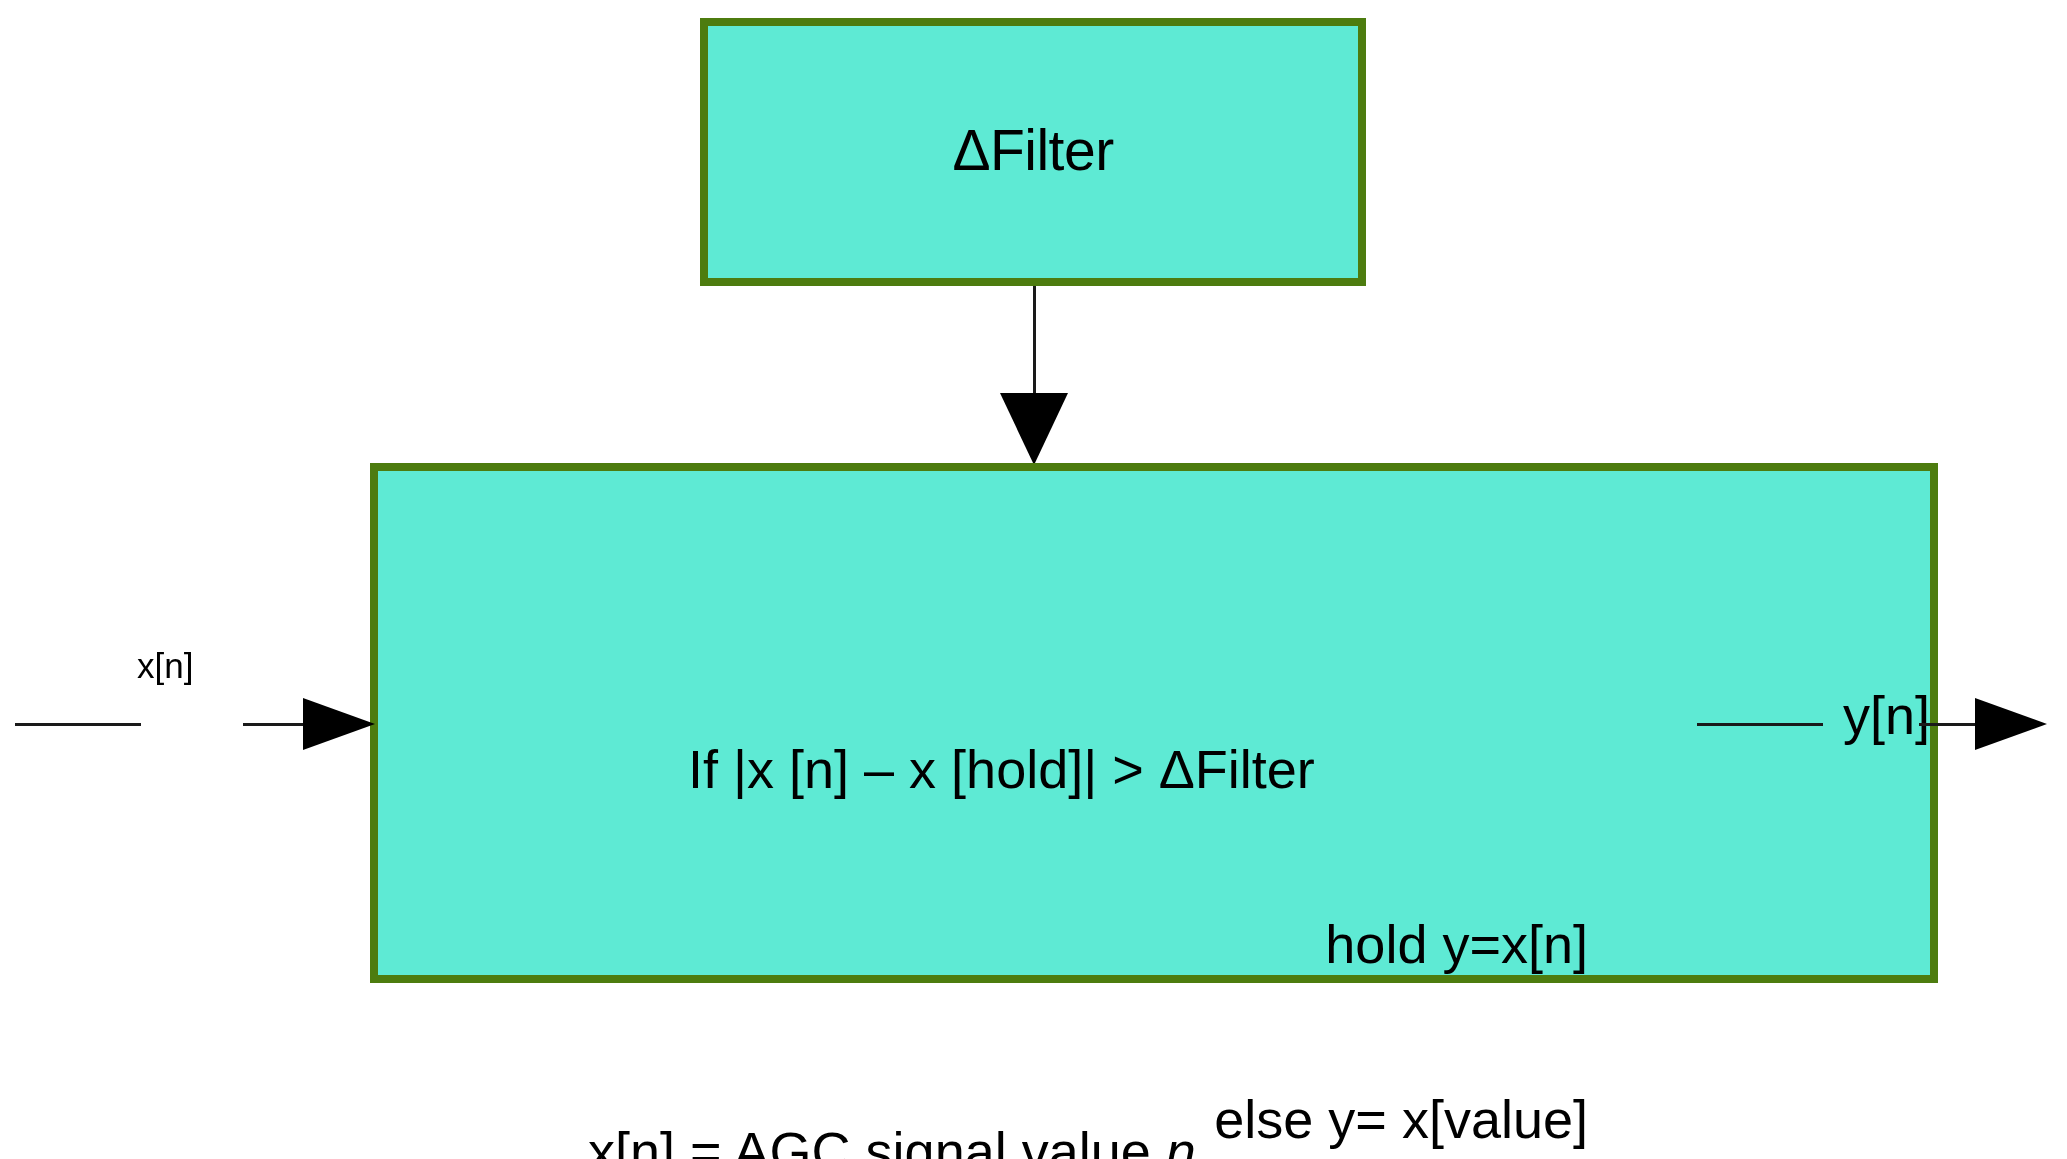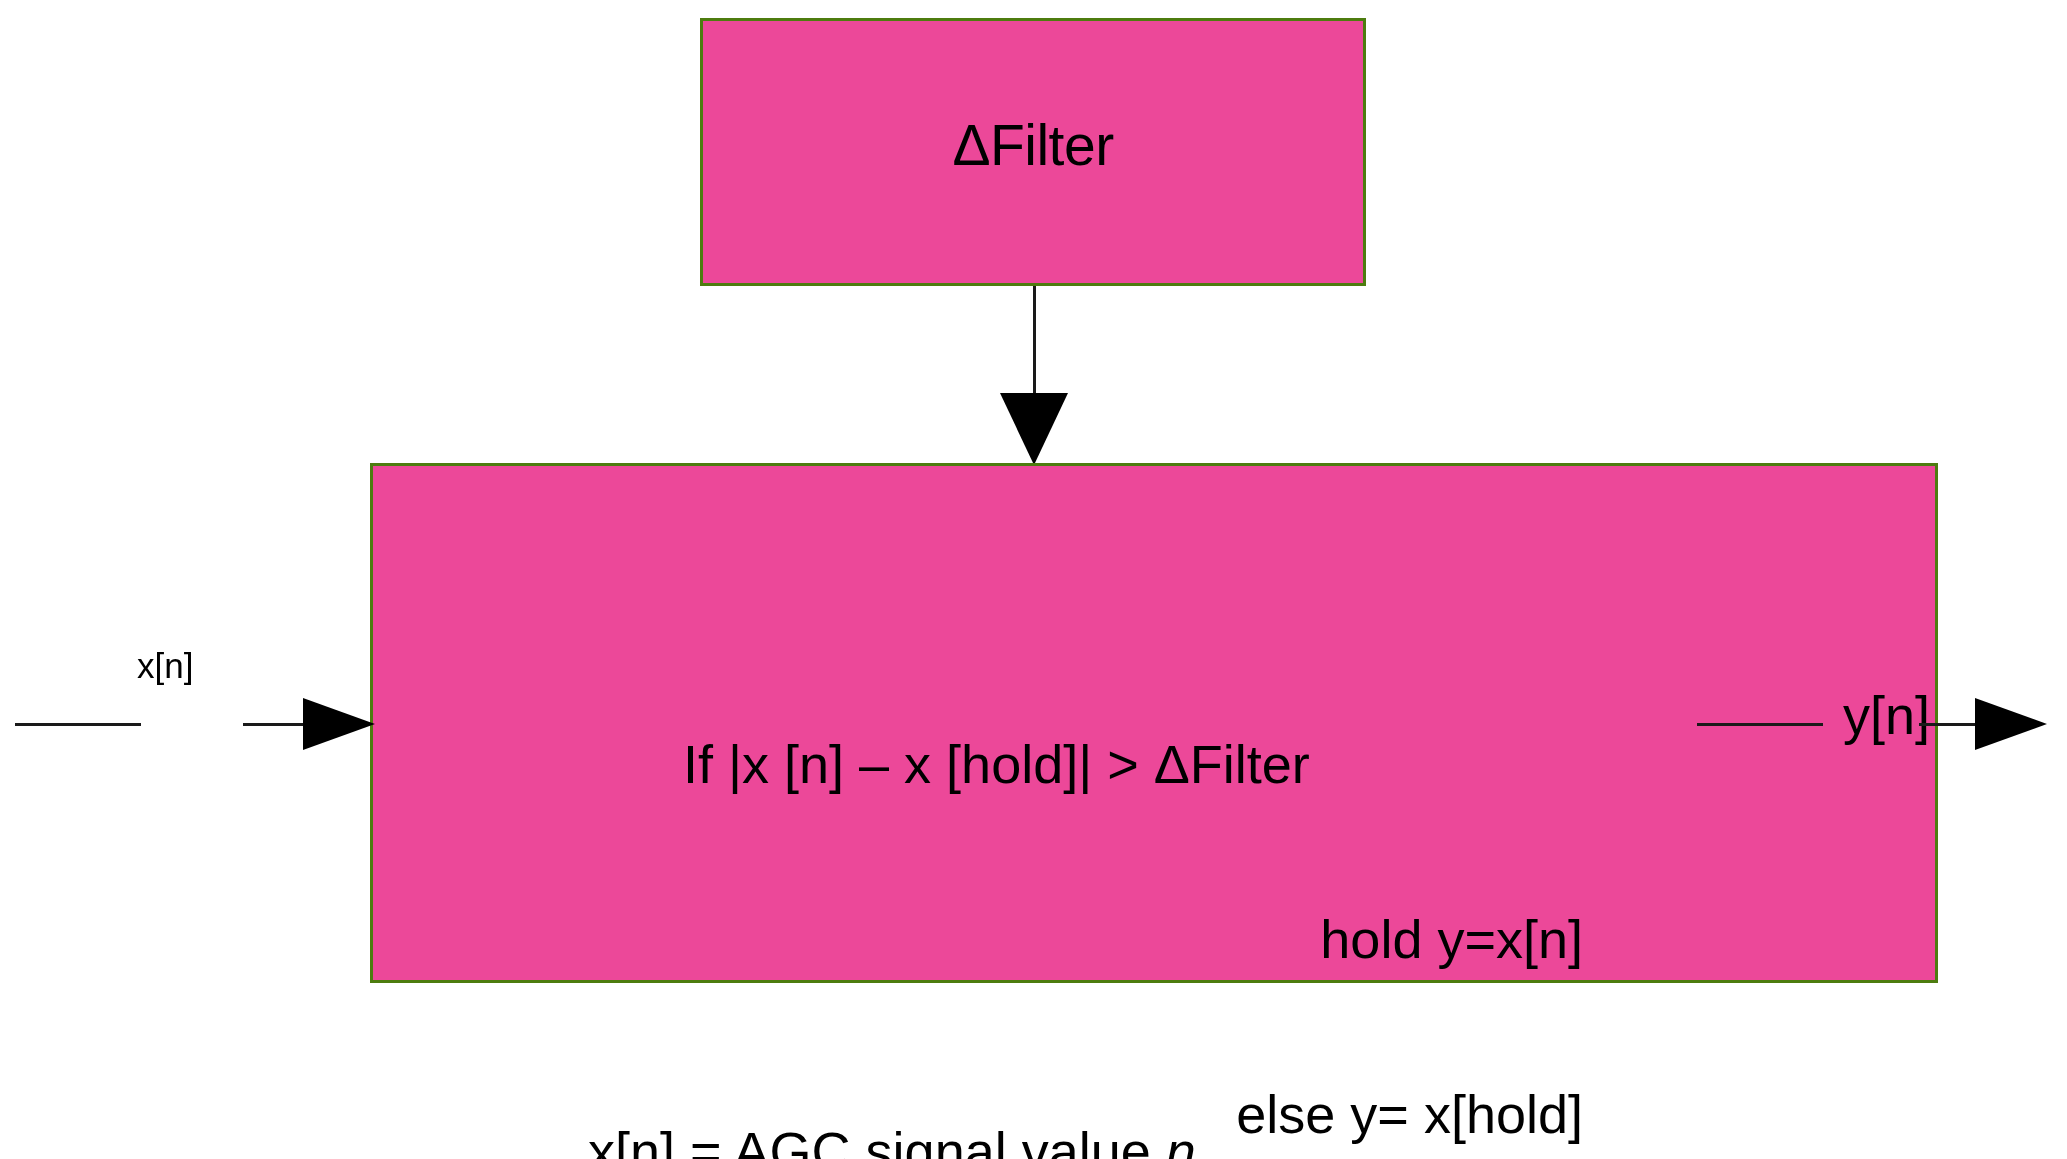--- a/index.html
+++ b/index.html
@@ -16,22 +16,22 @@
     width: 2067px;
     height: 1159px;
     background: #ffffff;
     overflow: hidden;
   }
 
   
   .box {
     position: absolute;
     box-sizing: border-box;
-    border: 3px solid #4d7c0f;
-    background: #ec4899;
+    border: 8px solid #4d7c0f;
+    background: #5eead4;
   }
   #delta-filter-box {
     left: 700px;
     top: 18px;
     width: 666px;
     height: 268px;
   }
   #decision-box {
     left: 370px;
     top: 463px;
@@ -147,21 +147,21 @@
     <span class="delta-filter-label">ΔFilter</span>
   </div>
 
   <div class="vline" id="delta-connector-line"></div>
   <div class="arrowhead-down" id="delta-connector-arrow"></div>
 
   <div class="box" id="decision-box">
     <div class="formula">
       <span class="formula-line">If |x [n] – x [hold]| &gt; ΔFilter</span>
       <span class="formula-line indent-then">hold y=x[n]</span>
-      <span class="formula-line indent-else">else y= x[hold]</span>
+      <span class="formula-line indent-else">else y= x[value]</span>
     </div>
   </div>
 
   <div class="hline" id="input-line-a"></div>
   <span id="input-label-x">x[n]</span>
   <div class="hline" id="input-line-b"></div>
   <div class="arrowhead-right" id="input-arrow"></div>
 
   <div class="hline" id="output-line-a"></div>
   <span id="output-label-y">y[n]</span>

